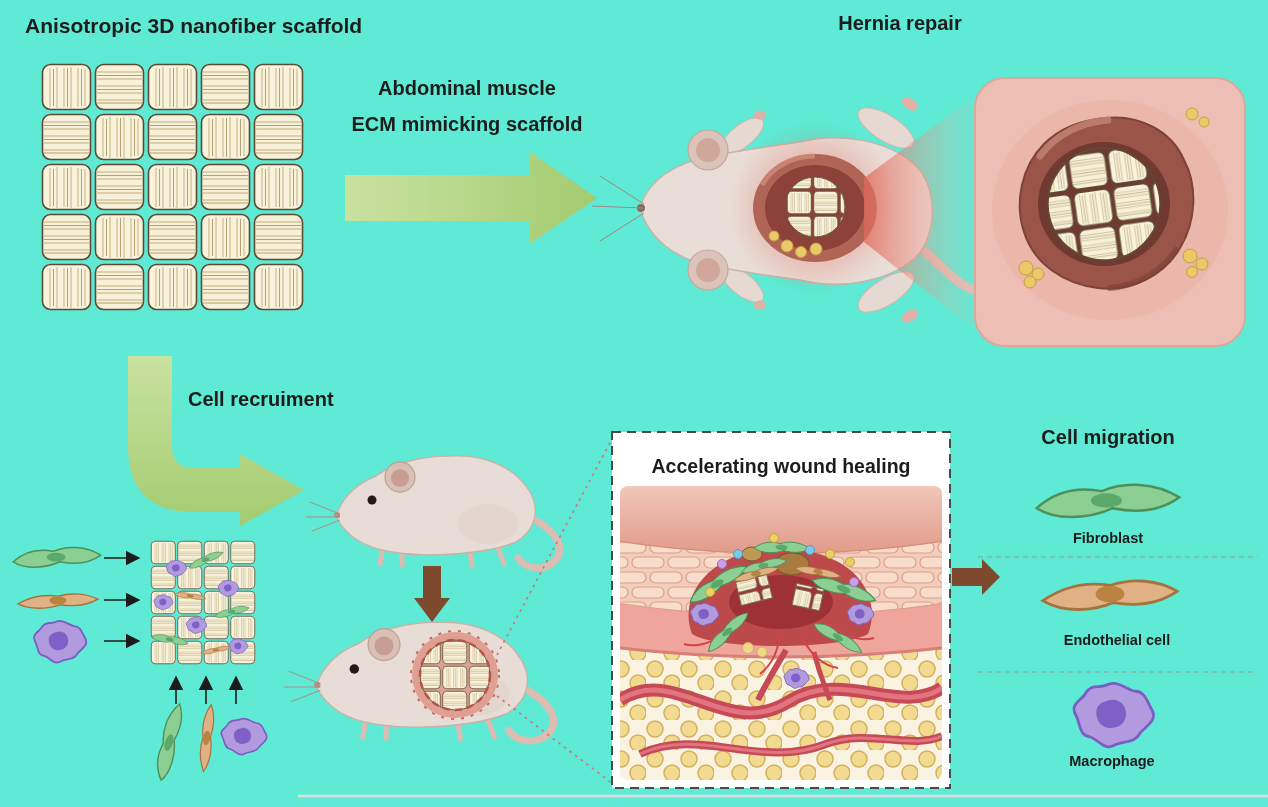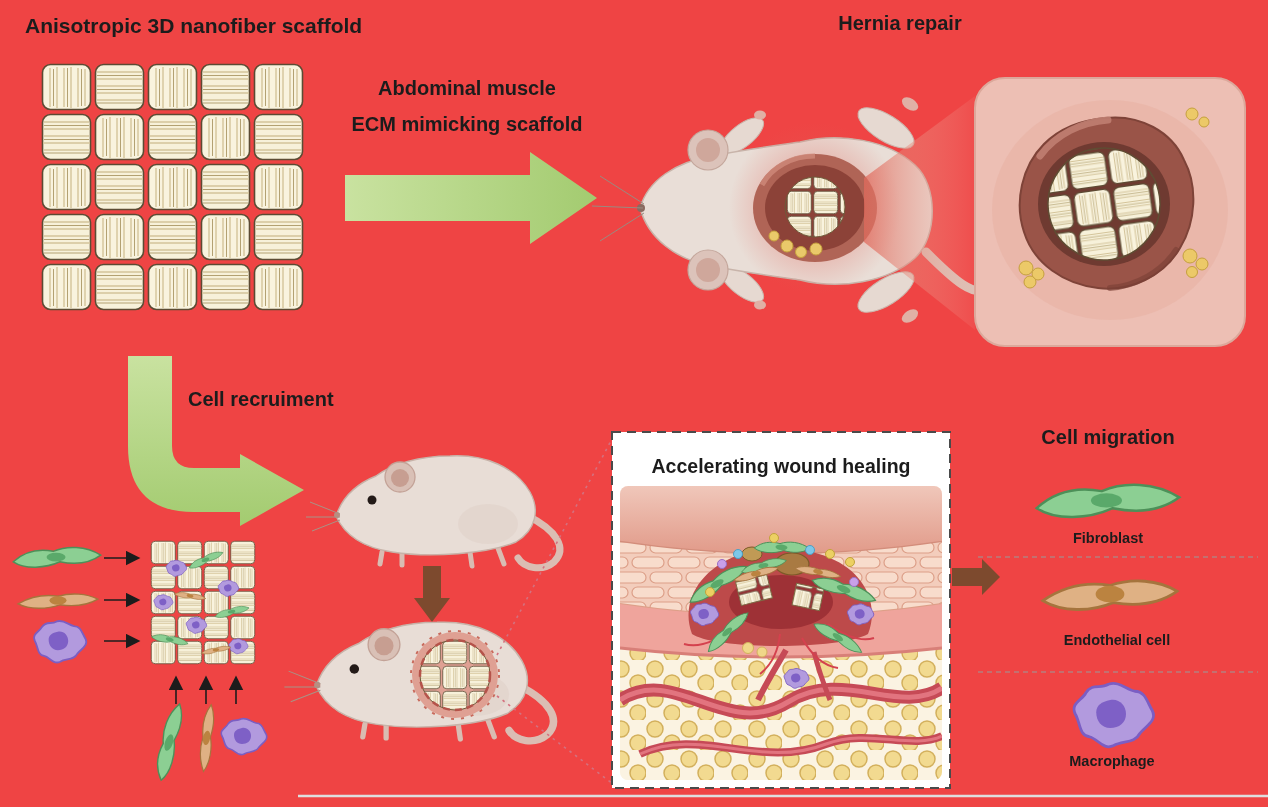--- a/index.html
+++ b/index.html
@@ -1,16 +1,16 @@
 <!DOCTYPE html>
 <html><head>
 <meta charset="utf-8">
 <style>
   html,body{margin:0;padding:0;background:#ffffff;}
-  .canvas{position:relative;width:1268px;height:807px;background:#ef4444;overflow:hidden;}
+  .canvas{position:relative;width:1268px;height:807px;background:#5eead4;overflow:hidden;}
   svg{display:block;}
   svg text{font-family:"Liberation Sans","DejaVu Sans",sans-serif;font-weight:700;fill:#1c1c1c;}
   .t21{font-size:21px;}
   .t20{font-size:20px;}
   .t19{font-size:19.5px;}
   .t14{font-size:14.5px;}
 </style>
 </head>
 <body>
 

